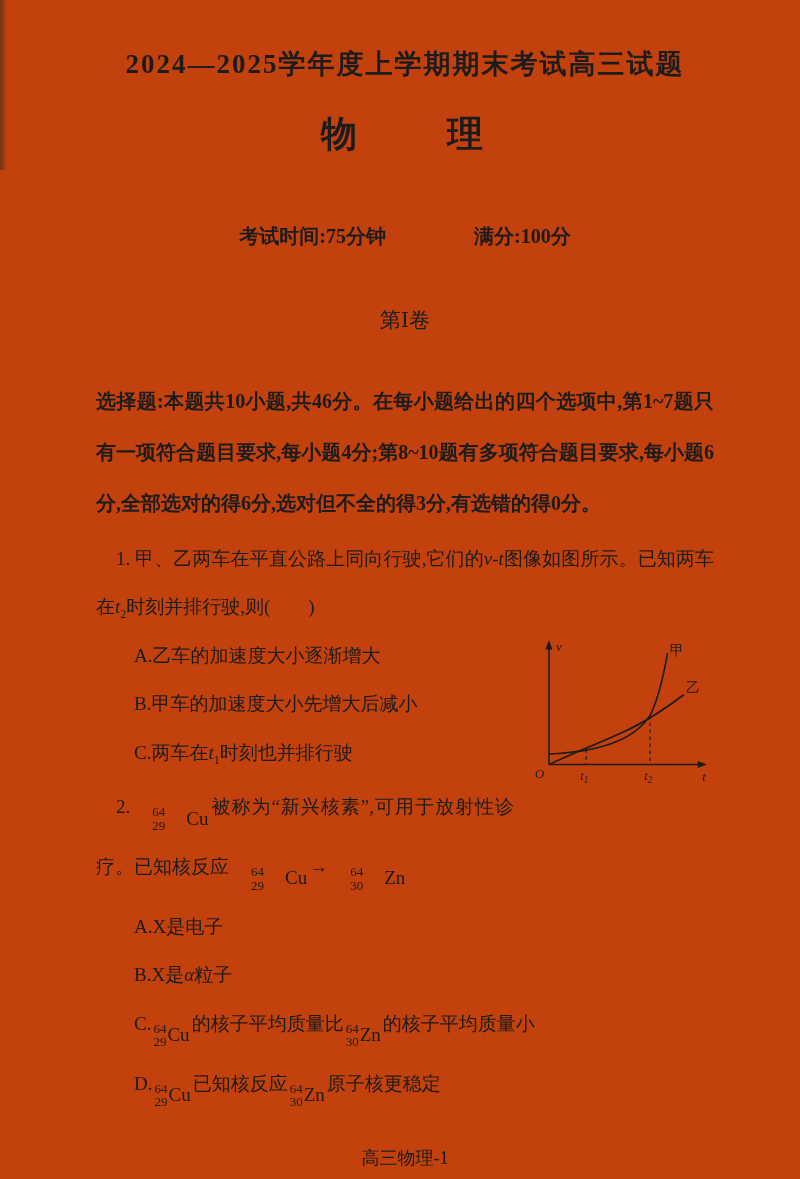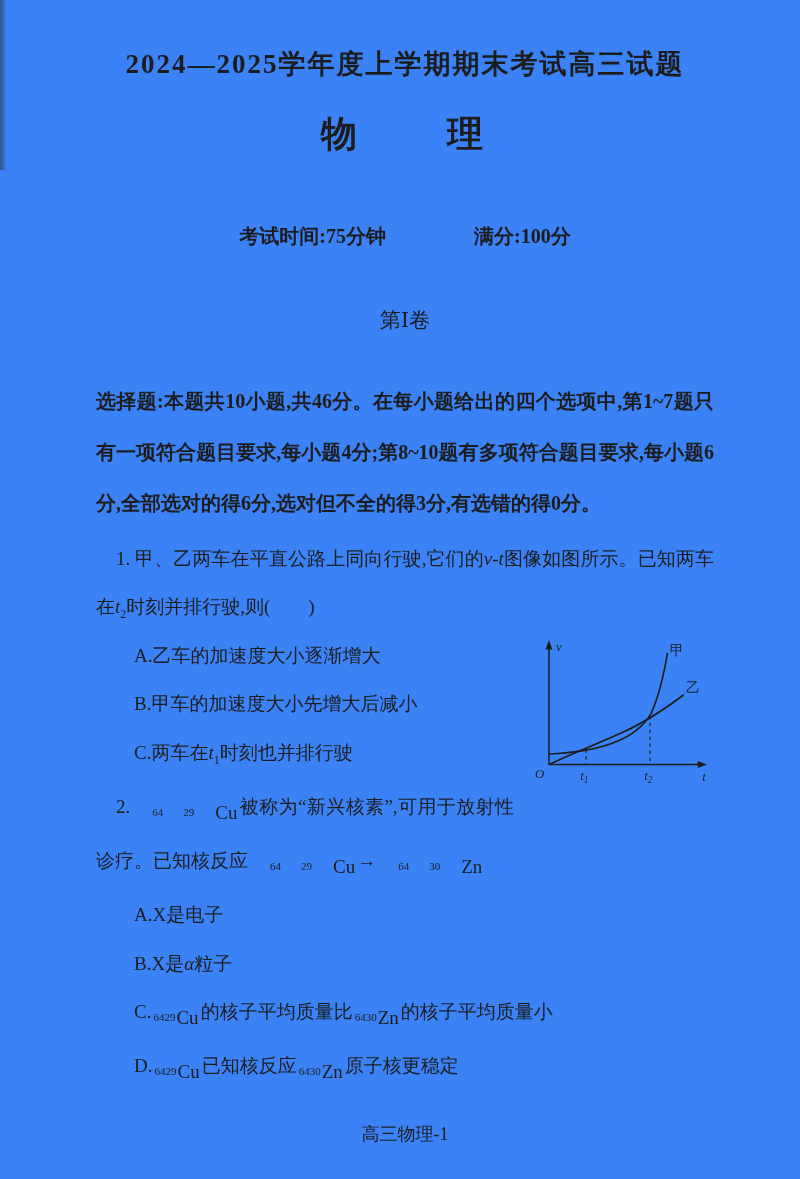--- a/index.html
+++ b/index.html
@@ -2,21 +2,21 @@
 <html><head>
 <meta charset="utf-8">
 <style>
   * { box-sizing: border-box; }
   html, body { margin: 0; padding: 0; background: #e8e8e6; }
   .page {
     position: relative;
     width: 800px;
     height: 1179px;
     margin: 0 auto;
-    background: #3b82f6;
+    background: #c2410c;
     color: #1c1c1c;
     font-family: "Liberation Serif", "DejaVu Serif", serif;
     padding: 36px 86px 20px 96px;
     overflow: hidden;
   }
   .scan-edge {
     position: absolute; left: 0; top: 0; width: 7px; height: 170px;
     background: linear-gradient(to right, rgba(40,40,40,.55), rgba(40,40,40,0));
   }
   .exam-title {
@@ -65,23 +65,23 @@
     margin: 2px 0 4px 14px;
   }
   .nuclide {
     display: inline-flex;
     align-items: center;
     vertical-align: -3px;
     margin: 0 2px;
   }
   .nuclide .scripts {
     display: inline-flex;
-    flex-direction: row;
+    flex-direction: column;
     align-items: flex-end;
-    font-size: 11px;
+    font-size: 13px;
     line-height: 1.05;
     margin-right: 1px;
   }
   .nuclide .sym { font-size: 19px; }
   .footer {
     margin-top: 26px;
     text-align: center;
     font-size: 18px;
     clear: both;
   }

